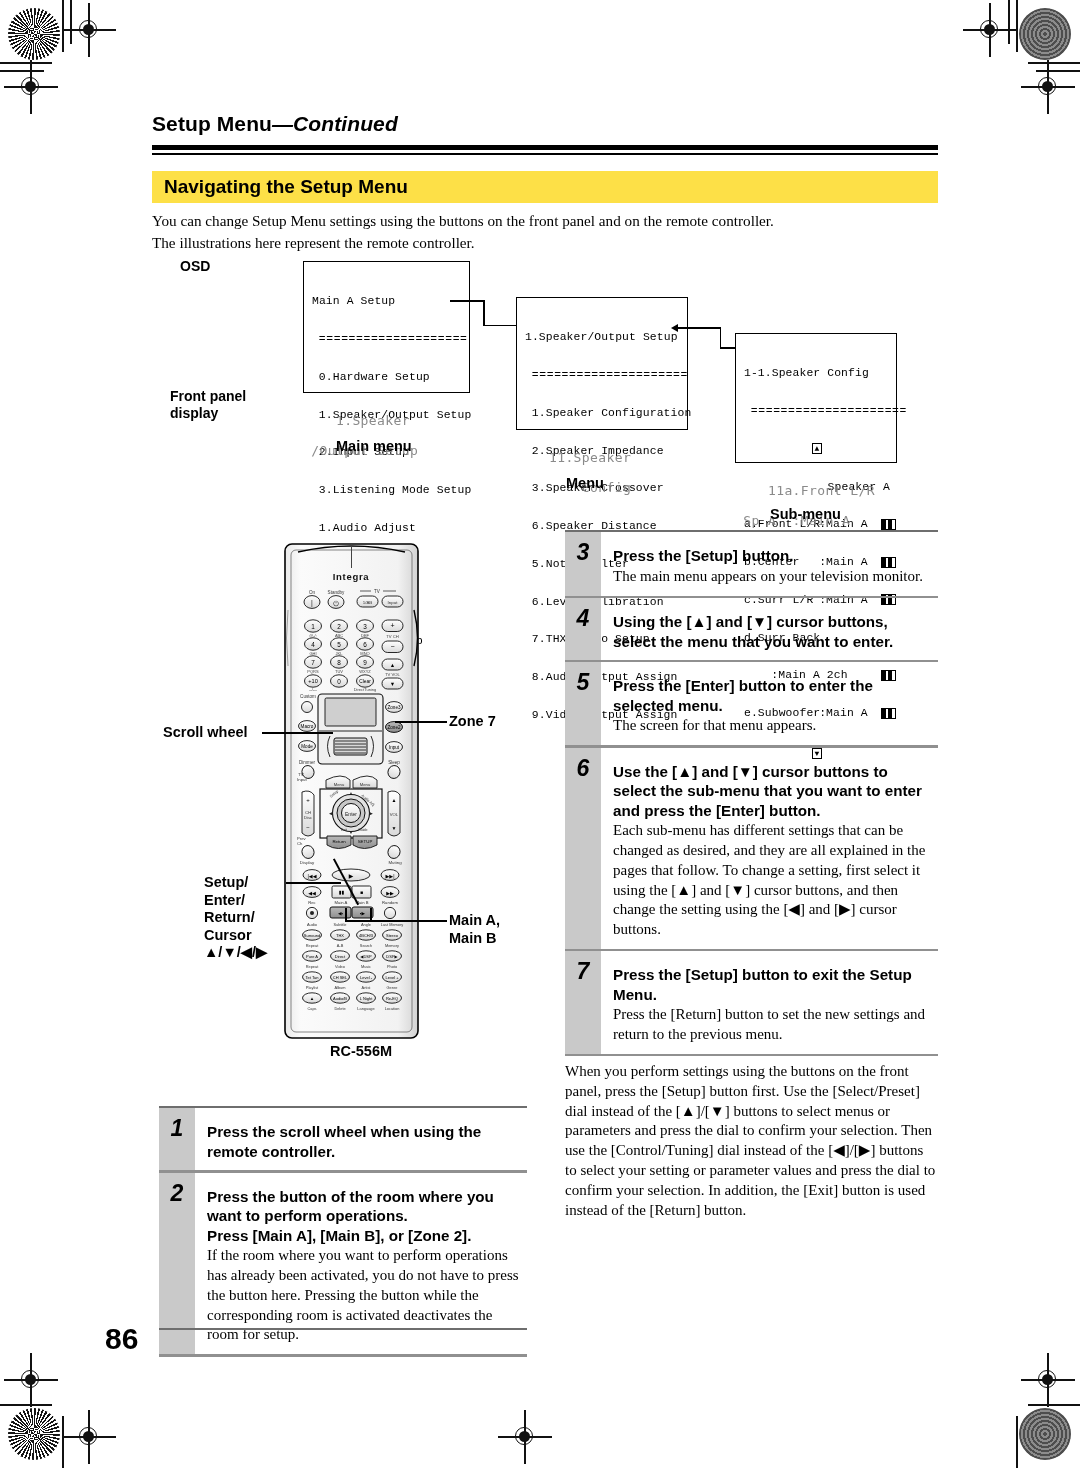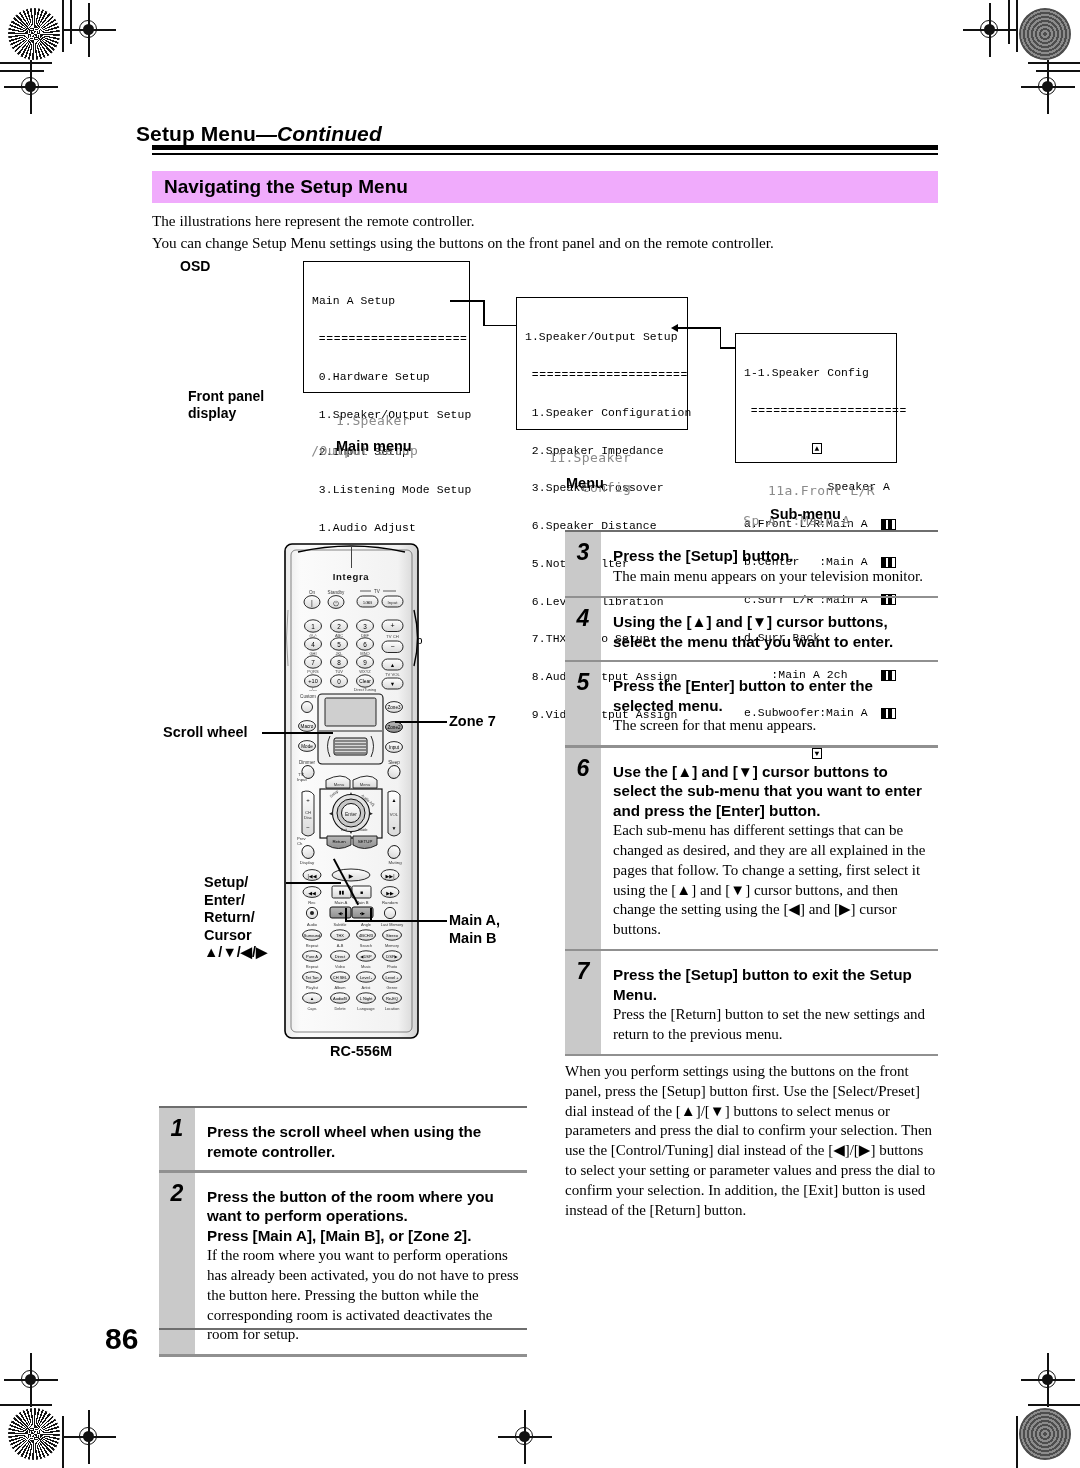--- a/index.html
+++ b/index.html
@@ -21,27 +21,27 @@
      }
   .startarget.solid{background:
        repeating-radial-gradient(circle at 50% 50%, #4d4d4d 0 2px, #8c8c8c 2px 4px);}
 
   .cropcorner{position:absolute;}
   .cropcorner i{position:absolute;background:#111;display:block;}
 
   
   #page{position:absolute;left:0;top:0;width:1080px;height:1468px;}
 
-  .running-head{position:absolute;left:136px;top:112px;width:790px;margin-top:10px;}
+  .running-head{position:absolute;left:152px;top:112px;width:790px;}
   .running-head .rh-t{font-size:21px;font-weight:bold;letter-spacing:.1px;}
   .running-head .rh-t em{font-style:italic;font-weight:bold;}
   .rule-thick{position:absolute;left:152px;top:145px;width:786px;height:5px;background:#000;}
   .rule-thin{position:absolute;left:152px;top:153px;width:786px;height:1.6px;background:#000;}
 
-  .sect-band{position:absolute;left:152px;top:171px;width:786px;height:32px;background:#f0abfc;}
+  .sect-band{position:absolute;left:152px;top:171px;width:786px;height:32px;background:#fde047;}
   .sect-band span{position:absolute;left:12px;top:5px;font-size:19px;font-weight:bold;}
 
   .intro{position:absolute;left:152px;top:210px;width:800px;
      font-family:"Liberation Serif",serif;font-size:15.2px;line-height:21.5px;}
 
   
   .diag-label{position:absolute;font-size:14px;font-weight:bold;line-height:17px;}
 
   .osdbox{position:absolute;border:1.6px solid #000;background:#fff;
      font-family:"Liberation Mono",monospace;font-size:11.4px;line-height:12.6px;
@@ -174,26 +174,26 @@
     <div class="rh-t"><span>Setup Menu</span><em>—Continued</em></div>
   </div>
   <div class="rule-thick"></div>
   <div class="rule-thin"></div>
 
   <div class="sect-band">
     <span>Navigating the Setup Menu</span>
   </div>
 
   <div class="intro">
+    <div>You can change Setup Menu settings using the buttons on the front panel and on the remote controller.</div>
     <div>The illustrations here represent the remote controller.</div>
-    <div>You can change Setup Menu settings using the buttons on the front panel and on the remote controller.</div>
   </div>
 
   <div class="diag-label" style="left:180px;top:258px;text-align:center;">OSD</div>
-  <div class="diag-label" style="left:188px;top:388px;white-space:pre-line;">Front panel
+  <div class="diag-label" style="left:170px;top:388px;white-space:pre-line;">Front panel
 display</div>
 
   <div class="osdbox" style="left:303px;top:261px;width:167px;height:132px;">
     <span class="ttl">Main A Setup</span>
     <span class="dashes" style="padding-left:1ch;">====================</span>
     <span class="row" style="padding-left:1ch;">0.Hardware Setup</span>
     <span class="row" style="padding-left:1ch;">1.Speaker/Output Setup</span>
     <span class="row" style="padding-left:1ch;">2.Input Setup</span>
     <span class="row" style="padding-left:1ch;">3.Listening Mode Setup</span>
     <span class="row" style="padding-left:1ch;">1.Audio Adjust</span>

